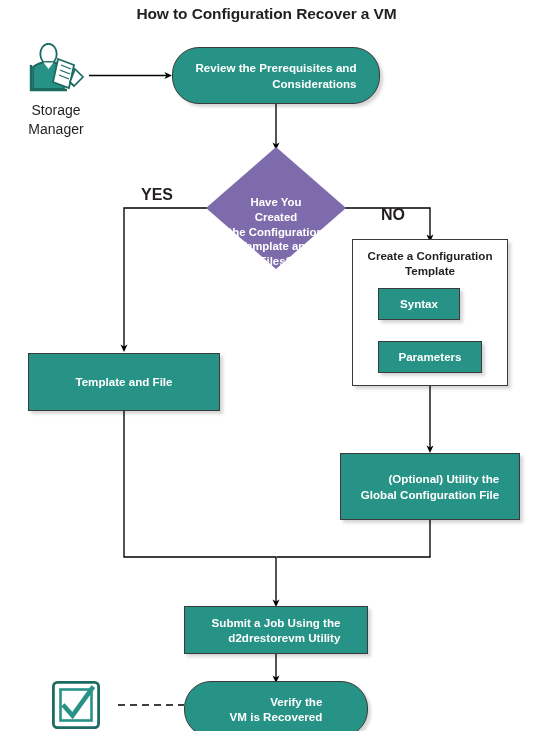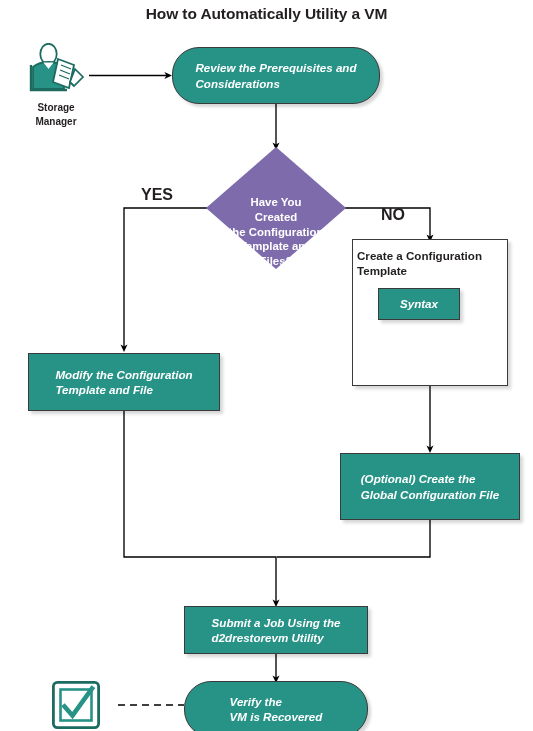--- a/index.html
+++ b/index.html
@@ -21,44 +21,44 @@
     color: #231f20;
     letter-spacing: -0.1px;
   }
 
   
   .node {
     position: absolute;
     display: flex;
     align-items: center;
     justify-content: center;
-    text-align: left;
+    text-align: right;
     color: #ffffff;
     font-weight: bold;
     font-size: 11.6px;
     line-height: 1.32;
     background: #279386;
     border: 1px solid #3a3a3a;
     box-shadow: 3px 3px 3px rgba(0,0,0,0.16);
     padding: 2px 6px;
     z-index: 4;
-    font-style: italic;
   }
   .node.rounded { border-radius: 27px; }
 
   .groupbox {
     position: absolute;
     background: #ffffff;
     border: 1px solid #3a3a3a;
     box-shadow: 3px 3px 3px rgba(0,0,0,0.16);
     z-index: 3;
   }
   .groupbox-title {
     position: absolute;
     left: 4px; right: 4px; top: 8px;
+    text-align: center;
     font-size: 11.6px;
     font-weight: bold;
     color: #231f20;
     line-height: 1.3;
   }
 
   
   .diamond-wrap {
     position: absolute;
     z-index: 4;
@@ -85,36 +85,36 @@
     font-weight: bold;
     color: #231f20;
     z-index: 5;
     white-space: nowrap;
   }
 
   
   .actor-label {
     position: absolute;
     text-align: center;
-    font-size: 10px;
-    font-weight: bold;
+    font-size: 14px;
+    font-weight: normal;
     color: #231f20;
     line-height: 1.35;
     z-index: 5;
   }
   .icon-box { position: absolute; z-index: 5; }
 
   svg.wires { position: absolute; inset: 0; width: 533px; height: 731px; z-index: 1; }
 </style>
 </head>
 <body>
 
 <div id="stage">
 
-  <div class="title">How to Automatically Utility a VM</div>
+  <div class="title">How to Configuration Recover a VM</div>
 
   <svg class="wires" viewBox="0 0 533 731">
     <defs>
       <marker id="ah" markerWidth="9" markerHeight="9" refX="4.2" refY="4.3" orient="auto" markerUnits="userSpaceOnUse">
         <path d="M0.6,0.8 L8.2,4.3 L0.6,7.8 L2.6,4.3 Z" fill="#000000"></path>
       </marker>
     </defs>
     <g stroke="#000000" stroke-width="1.35" fill="none">
 
       <line x1="89" y1="75.5" x2="168" y2="75.5" marker-end="url(#ah)"></line>
@@ -189,31 +189,33 @@
 
   <div class="groupbox" style="left:352px; top:239px; width:156px; height:147px;">
     <div class="groupbox-title">
       <div>Create a Configuration</div>
       <div>Template</div>
     </div>
   </div>
   <div class="node" style="left:378px; top:288px; width:82px; height:32px;">
     <span>Syntax</span>
   </div>
+  <div class="node" style="left:378px; top:341px; width:104px; height:32px;">
+    <span>Parameters</span>
+  </div>
 
   <div class="node" style="left:28px; top:353px; width:192px; height:58px;">
     <div>
-      <div>Modify the Configuration</div>
       <div>Template and File</div>
     </div>
   </div>
 
   <div class="node" style="left:340px; top:453px; width:180px; height:67px;">
     <div>
-      <div>(Optional) Create the</div>
+      <div>(Optional) Utility the</div>
       <div>Global Configuration File</div>
     </div>
   </div>
 
   <div class="node" style="left:184px; top:606px; width:184px; height:48px;">
     <div>
       <div>Submit a Job Using the</div>
       <div>d2drestorevm Utility</div>
     </div>
   </div>

